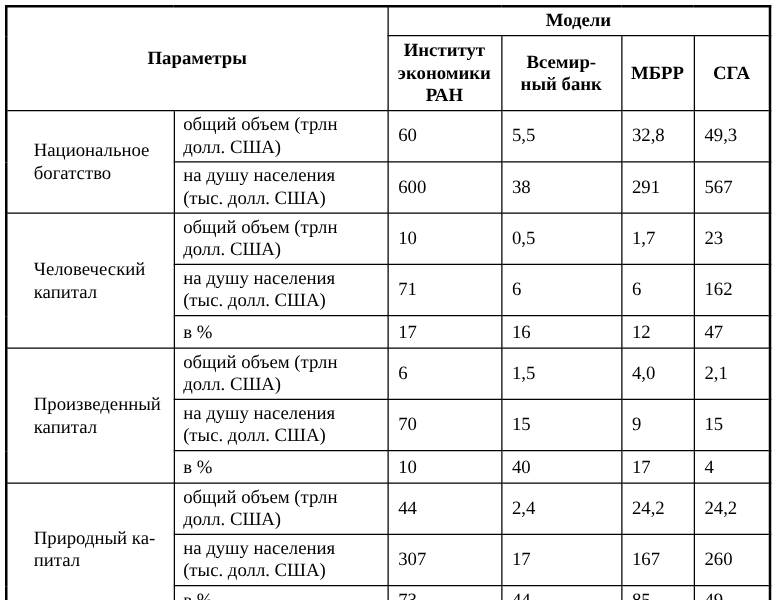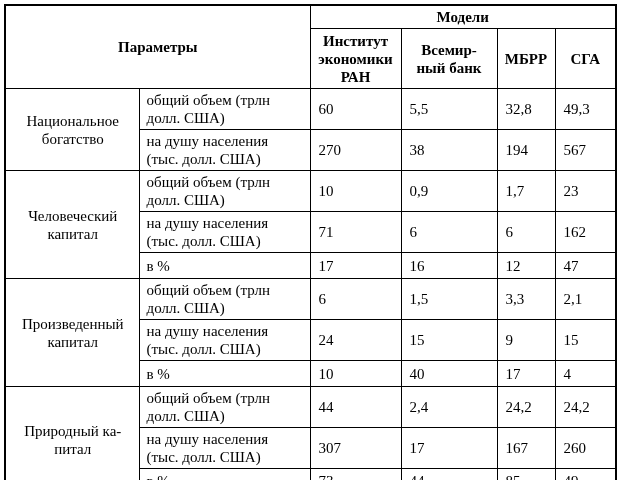--- a/index.html
+++ b/index.html
@@ -30,23 +30,23 @@
     font-weight: bold;
     text-align: center;
     vertical-align: middle;
     margin-left: 48px;
   }
   .row-models-label { height: 23px; }
   .row-model-names { height: 60px; }
   .row-data { height: 38px; }
   .row-pct { height: 26px; }
   td.group-cell {
-    text-align: center;
+    text-align: left;
     vertical-align: middle;
-    padding-left: 7px;
+    padding-left: 21px;
   }
   td.param-cell {
     text-align: left;
     vertical-align: middle;
     padding-left: 7px;
   }
   td.value-cell {
     text-align: left;
     vertical-align: middle;
     padding-left: 8px;
@@ -87,33 +87,33 @@
       <td class="param-cell">общий объем (трлн
 долл. США)</td>
       <td class="value-cell">60</td>
       <td class="value-cell">5,5</td>
       <td class="value-cell">32,8</td>
       <td class="value-cell">49,3</td>
     </tr>
     <tr class="row-data">
       <td class="param-cell">на душу населения
 (тыс. долл. США)</td>
-      <td class="value-cell">270</td>
+      <td class="value-cell">600</td>
       <td class="value-cell">38</td>
-      <td class="value-cell">194</td>
+      <td class="value-cell">291</td>
       <td class="value-cell">567</td>
     </tr>
 
     <tr class="row-data">
       <td class="group-cell" rowspan="3">Человеческий
 капитал</td>
       <td class="param-cell">общий объем (трлн
 долл. США)</td>
       <td class="value-cell">10</td>
-      <td class="value-cell">0,9</td>
+      <td class="value-cell">0,5</td>
       <td class="value-cell">1,7</td>
       <td class="value-cell">23</td>
     </tr>
     <tr class="row-data">
       <td class="param-cell">на душу населения
 (тыс. долл. США)</td>
       <td class="value-cell">71</td>
       <td class="value-cell">6</td>
       <td class="value-cell">6</td>
       <td class="value-cell">162</td>
@@ -126,27 +126,27 @@
       <td class="value-cell">47</td>
     </tr>
 
     <tr class="row-data">
       <td class="group-cell" rowspan="3">Произведенный
 капитал</td>
       <td class="param-cell">общий объем (трлн
 долл. США)</td>
       <td class="value-cell">6</td>
       <td class="value-cell">1,5</td>
-      <td class="value-cell">3,3</td>
+      <td class="value-cell">4,0</td>
       <td class="value-cell">2,1</td>
     </tr>
     <tr class="row-data">
       <td class="param-cell">на душу населения
 (тыс. долл. США)</td>
-      <td class="value-cell">24</td>
+      <td class="value-cell">70</td>
       <td class="value-cell">15</td>
       <td class="value-cell">9</td>
       <td class="value-cell">15</td>
     </tr>
     <tr class="row-pct">
       <td class="param-cell">в %</td>
       <td class="value-cell">10</td>
       <td class="value-cell">40</td>
       <td class="value-cell">17</td>
       <td class="value-cell">4</td>

